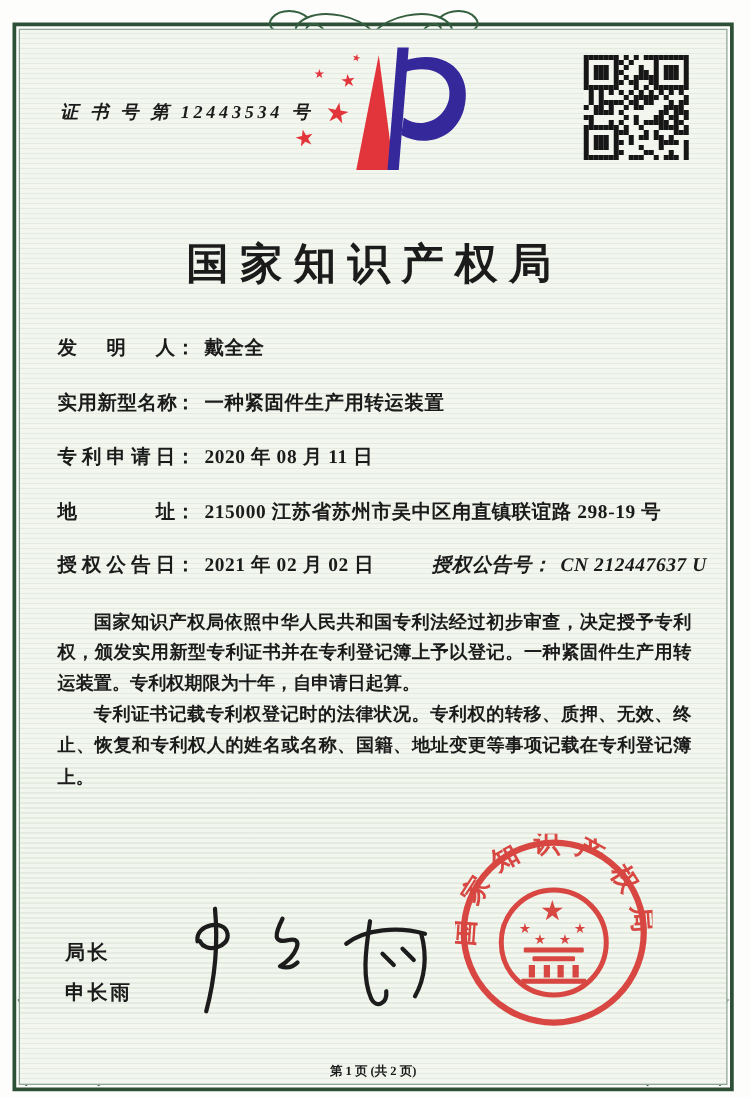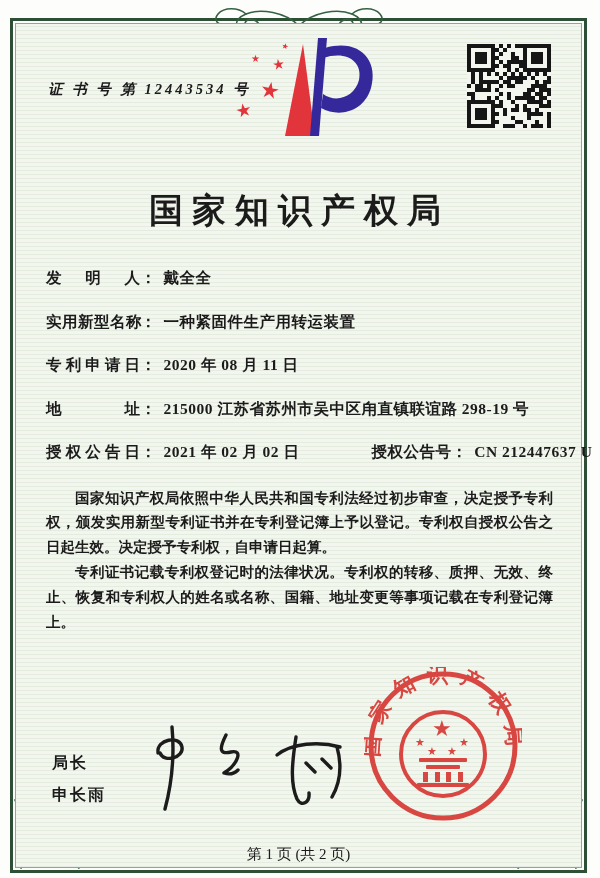--- a/index.html
+++ b/index.html
@@ -22,32 +22,32 @@
   .qr div.d{background:#161616;}
 
   .title{margin-top:14px;text-align:center;font-size:34px;font-weight:bold;letter-spacing:9px;}
 
   
   .fields{margin-top:34px;font-size:15.5px;font-weight:bold;letter-spacing:0.5px;}
   .row{margin-bottom:22.5px;white-space:nowrap;}
   .lbl{display:inline-block;width:6.1em;text-align:justify;text-align-last:justify;vertical-align:bottom;}
   .colon{margin-right:0.45em;}
   .grant-row{display:flex;}
-  .grant-row .cell2{margin-left:72px;}
+  .grant-row .cell2{margin-left:46px;font-style:italic;}
 
   
   .paras{margin-top:6px;font-size:14.5px;font-weight:600;line-height:1.72;text-align:justify;}
   .paras p{margin:0;text-indent:2em;}
 
   
   .bottom{position:relative;height:225px;margin-top:4px;}
   .officer{position:absolute;left:6px;top:108px;font-size:16px;font-weight:bold;line-height:2.0;letter-spacing:2px;}
   .signature{position:absolute;left:88px;top:82px;}
   .seal{position:absolute;left:318px;top:28px;opacity:0.95;}
-  .page-footer{position:absolute;left:0;right:0;bottom:3px;text-align:center;font-size:15px;font-weight:normal;}
+  .page-footer{position:absolute;left:0;right:0;bottom:3px;text-align:center;font-size:10px;font-weight:bold;}
 
   
   .orn-top{position:absolute;left:50%;transform:translateX(-50%);top:-17px;}
   .orn-bl{position:absolute;left:-4px;bottom:-4px;}
   .orn-br{position:absolute;right:-4px;bottom:-4px;transform:scaleX(-1);}
 </style>
 </head>
 <body>
 
 <div class="photo">
@@ -576,21 +576,21 @@
             <span class="cell1">
               <span class="lbl">授权公告日</span><span class="colon">：</span><span>2021 年 02 月 02 日</span>
             </span>
             <span class="cell2">
               <span>授权公告号</span><span class="colon">：</span><span>CN 212447637 U</span>
             </span>
           </div>
         </div>
 
         <div class="paras">
-          <p>国家知识产权局依照中华人民共和国专利法经过初步审查，决定授予专利权，颁发实用新型专利证书并在专利登记簿上予以登记。专利权自授权公告之日起生效。决定授予专利权，自申请日起算。</p>
+          <p>国家知识产权局依照中华人民共和国专利法经过初步审查，决定授予专利权，颁发实用新型专利证书并在专利登记簿上予以登记。一种紧固件生产用转运装置。专利权期限为十年，自申请日起算。</p>
           <p>专利证书记载专利权登记时的法律状况。专利权的转移、质押、无效、终止、恢复和专利权人的姓名或名称、国籍、地址变更等事项记载在专利登记簿上。</p>
         </div>
 
         <div class="bottom">
           <div class="officer">
             <div>局长</div>
             <div>申长雨</div>
           </div>
 
           <svg class="signature" width="215" height="95" viewBox="0 0 215 95">

